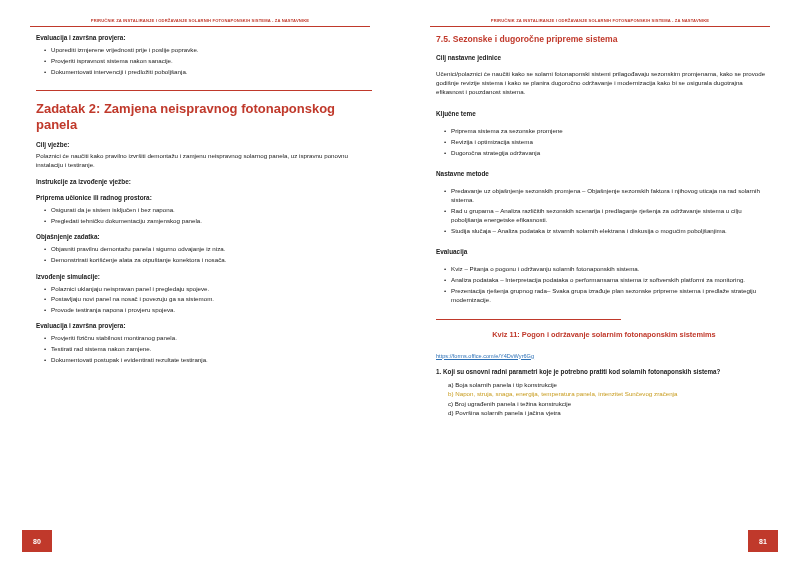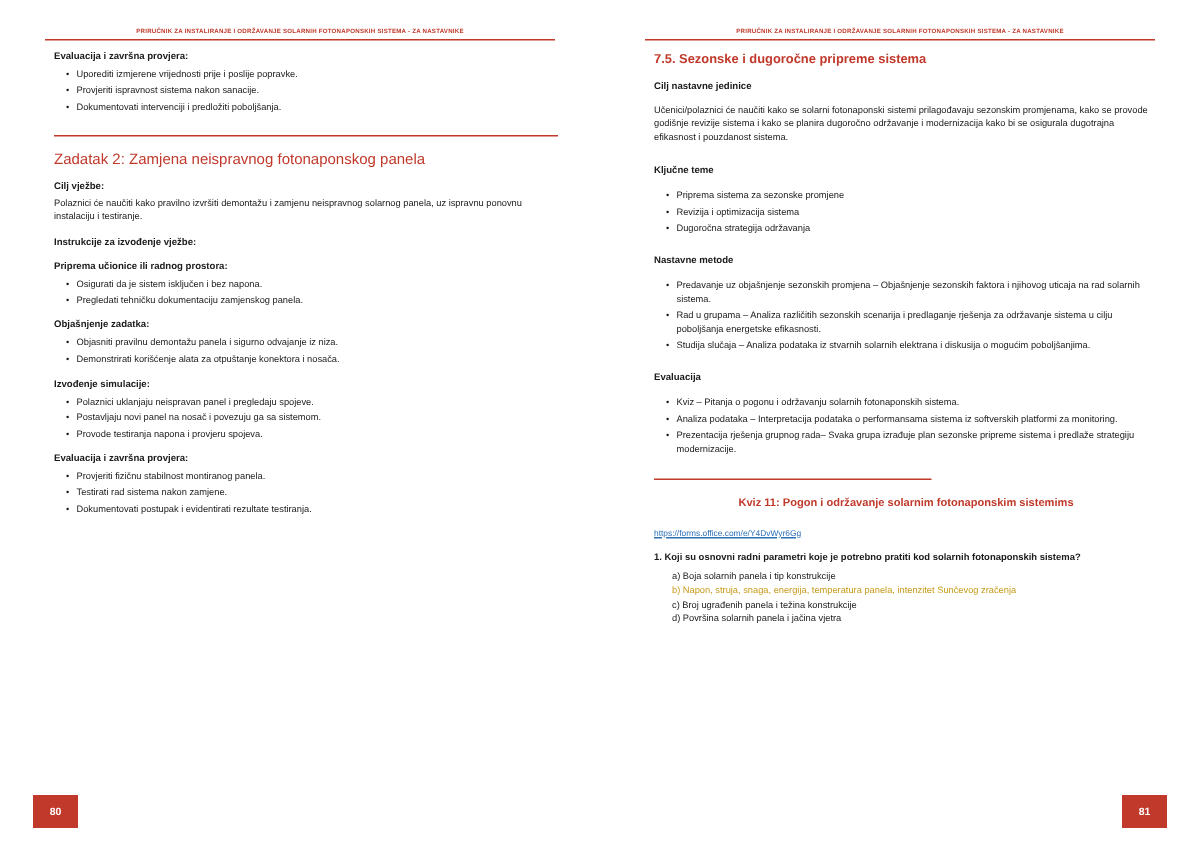--- a/index.html
+++ b/index.html
@@ -43,22 +43,22 @@
   .content {
     position: absolute;
     top: 34px;
     left: 36px;
     right: 28px;
     bottom: 52px;
   }
   
   .h-red {
     color: #c0392b;
-    font-weight: normal;
-    font-size: 10px;
+    font-weight: bold;
+    font-size: 13px;
     margin: 0 0 8px 0;
     line-height: 1.25;
   }
   .h-sec {
     color: #c0392b;
     font-weight: bold;
     font-size: 8.6px;
     margin: 0 0 10px 0;
   }
   .h-blk {

